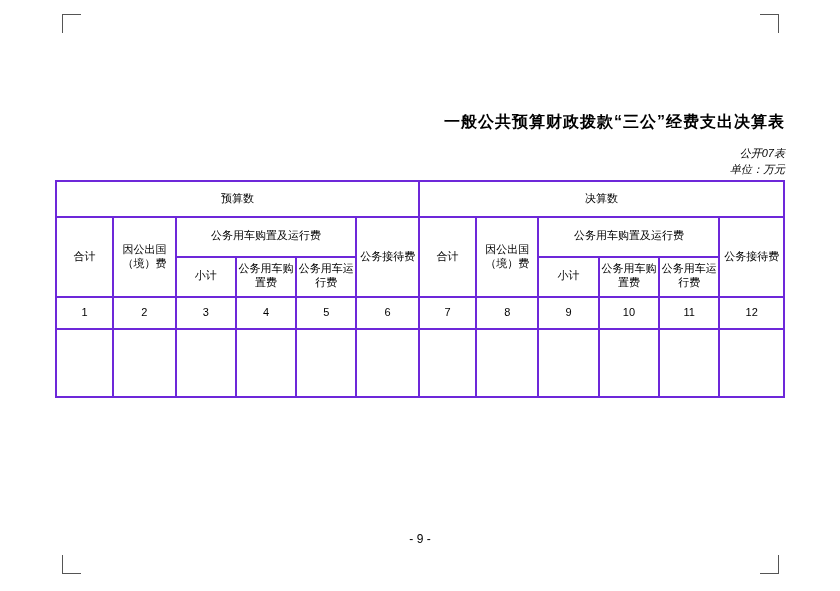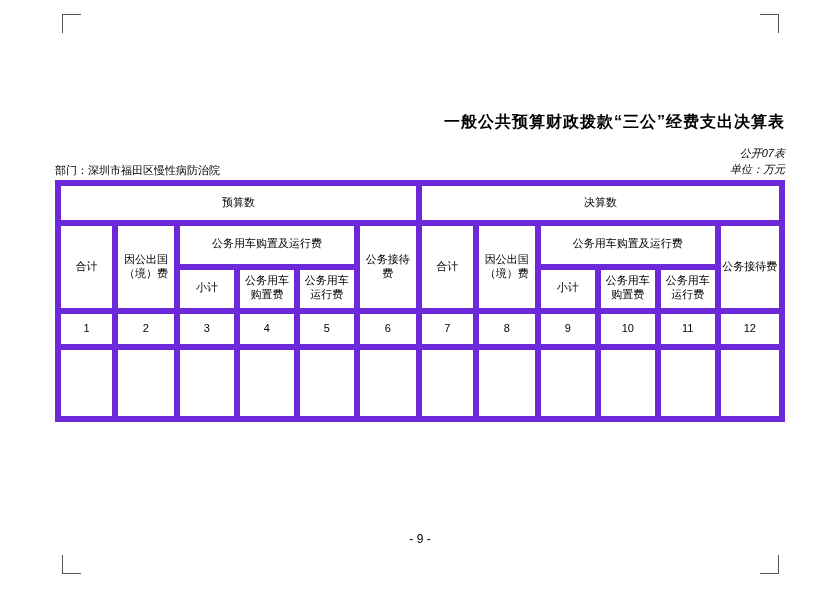--- a/index.html
+++ b/index.html
@@ -74,21 +74,21 @@
 
   table.main {
     position: absolute;
     left: 55px;
     top: 180px;
     width: 730px;
     border-collapse: collapse;
     table-layout: fixed;
   }
   table.main td {
-    border: 6px solid #6d28d9;
+    border: 2px solid #6d28d9;
     text-align: center;
     vertical-align: middle;
     font-size: 11px;
     padding: 2px 1px;
     line-height: 1.25;
   }
   td.grp { height: 30px; font-size: 12px; }
   td.hdr { height: 68px; }
   td.hdr-sub { height: 34px; font-family: Liberation Mono, monospace; }
   td.numrow { height: 26px; font-size: 11px; }
@@ -112,21 +112,20 @@
   <div class="crop tl"></div>
   <div class="crop tr"></div>
   <div class="crop bl"></div>
   <div class="crop br"></div>
 
 
   <div class="doc-title">一般公共预算财政拨款“三公”经费支出决算表</div>
 
   <div class="meta-right r1">公开07表</div>
   <div class="meta-right r2">单位：万元</div>
-  <div class="meta-left">部门：深圳市福田区慢性病防治院</div>
 
   <table class="main">
     <colgroup>
       <col style="width:55px">
       <col style="width:60px">
       <col style="width:58px">
       <col style="width:58px">
       <col style="width:58px">
       <col style="width:60px">
       <col style="width:55px">

